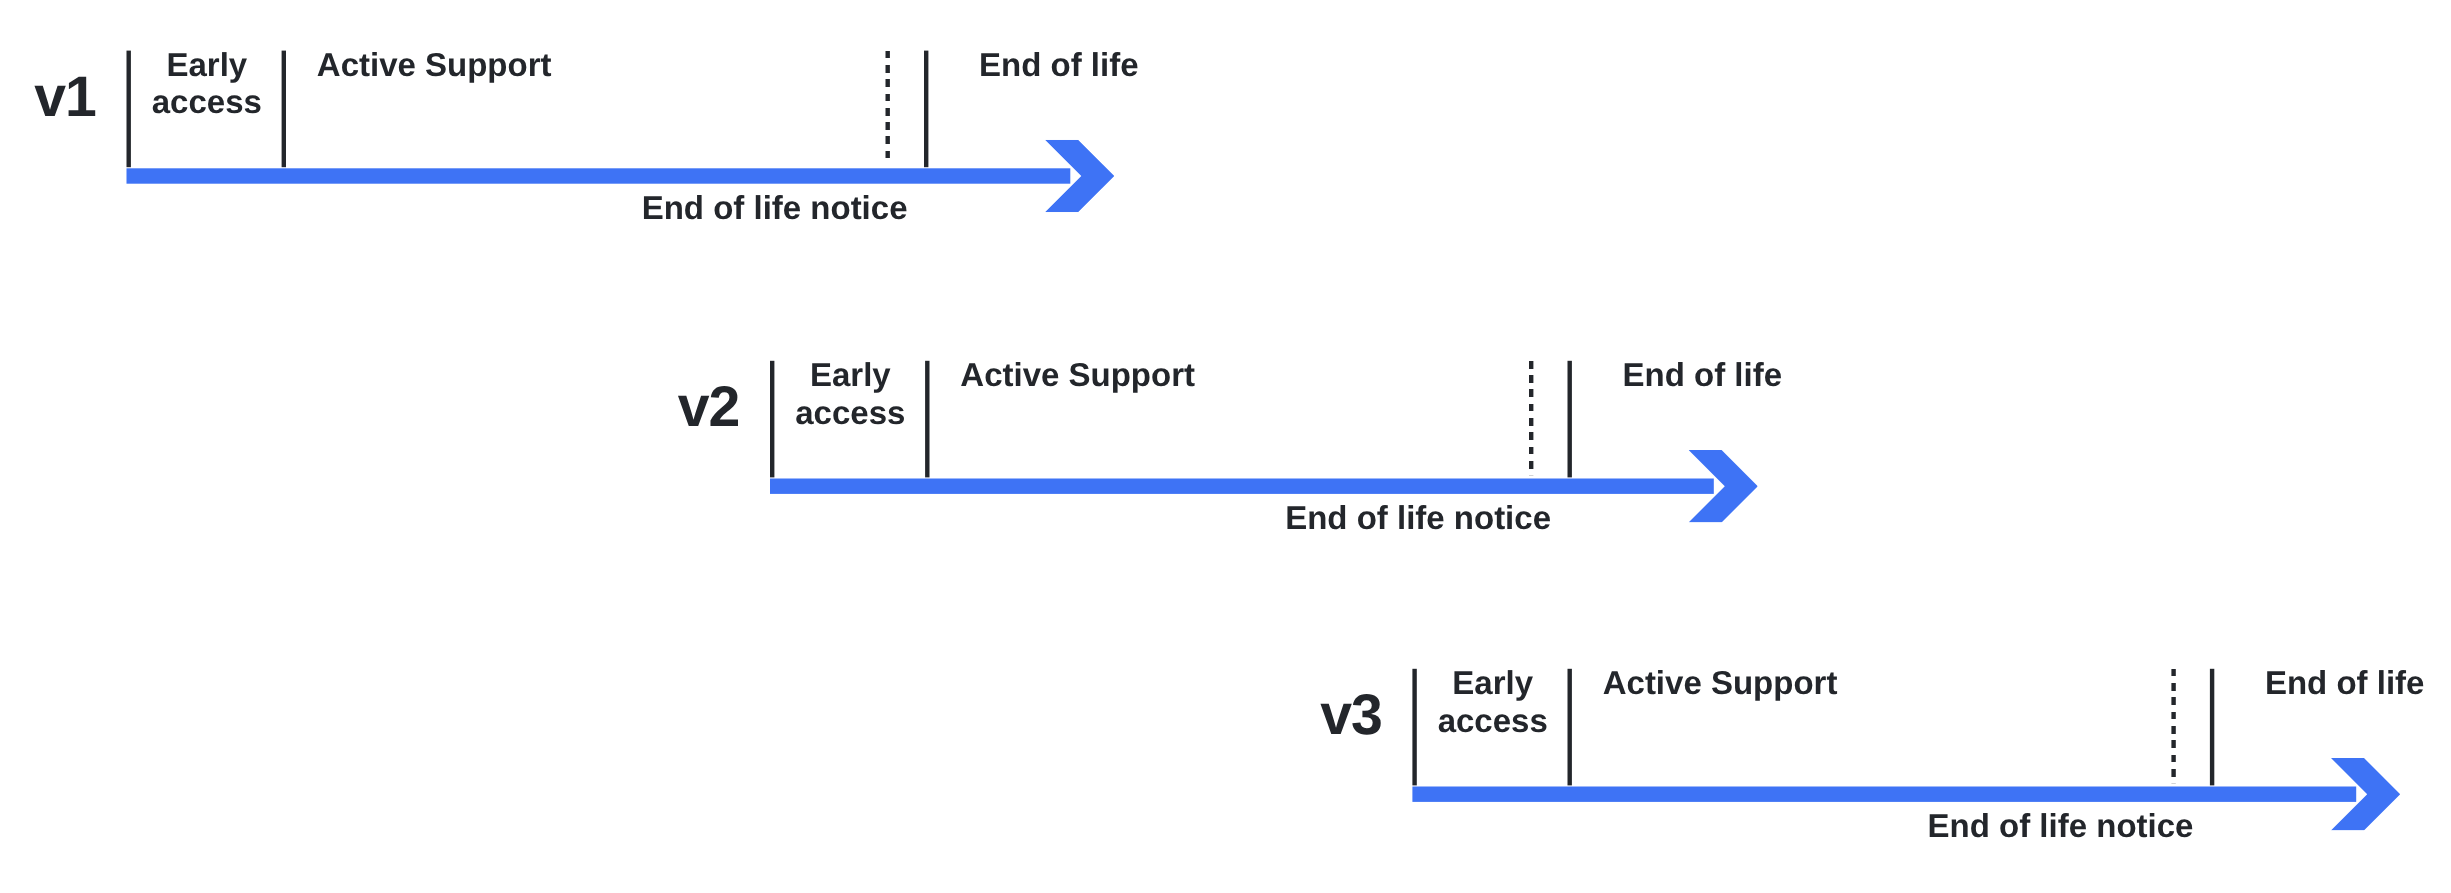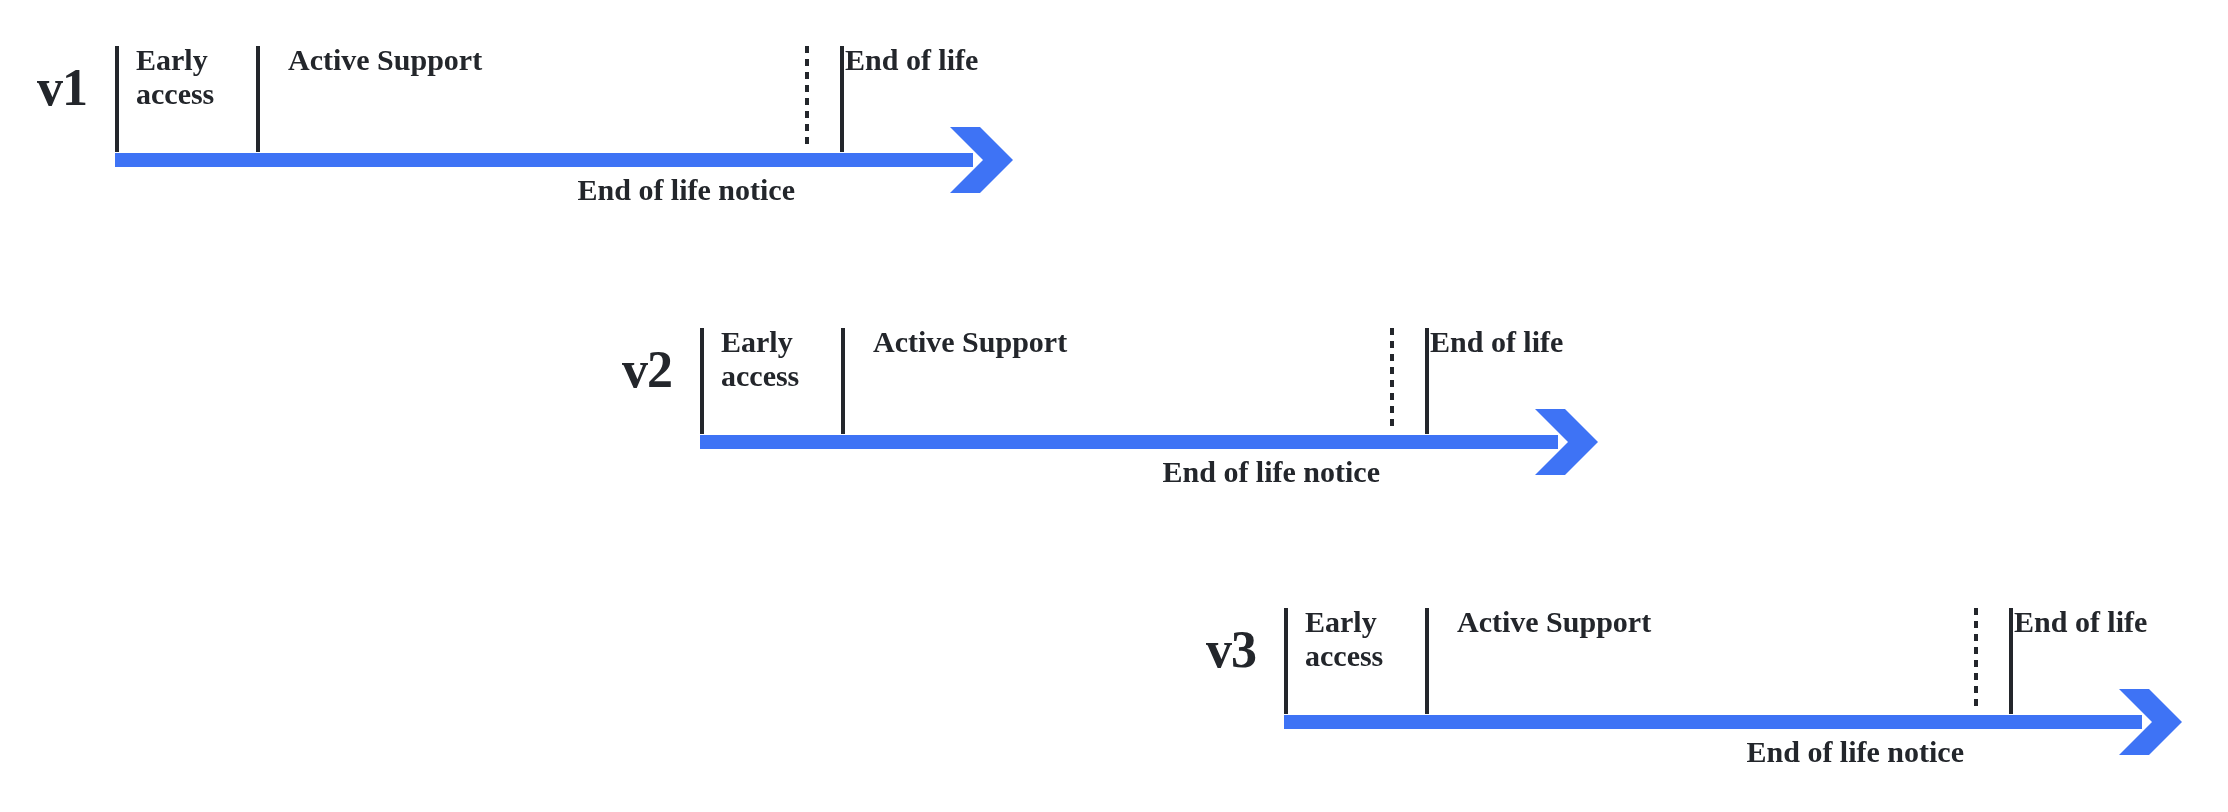--- a/index.html
+++ b/index.html
@@ -13,21 +13,20 @@
     padding: 0;
     background: var(--bg-color);
     font-family: "Liberation Sans", "DejaVu Sans", sans-serif;
   }
   .canvas {
     position: relative;
     width: 2228px;
     height: 812px;
     background: var(--bg-color);
     overflow: hidden;
-    font-family: Liberation Serif, serif;
   }
   
   .row {
     position: absolute;
     width: 940px;
     height: 175px;
   }
   .version-label {
     position: absolute;
     left: -150px;
@@ -65,43 +64,44 @@
     font-size: 30px;
     font-weight: 700;
     line-height: 34px;
     color: var(--text-color);
     white-space: nowrap;
   }
   .phase-label.early {
     left: 19px;
     width: 104px;
     white-space: normal; 
+    text-align: center;
   }
   .phase-label.active { left: 171px; }
-  .phase-label.eol    { left: 728px; }
+  .phase-label.eol    { left: 773px; }
   .bar {
     position: absolute;
     left: -2px;
     top: 107px;
     width: 858px;
     height: 14px;
     background: var(--arrow-color);
   }
   .arrowhead {
     position: absolute;
     left: 833px;
     top: 81px;
     width: 63px;
     height: 66px;
     background: var(--arrow-color);
     clip-path: polygon(0px 0px, 30px 0px, 63px 33px, 30px 66px, 0px 66px, 33px 33px);
   }
   .notice-label {
     position: absolute;
-    left: 378px;
+    left: 408px;
     width: 300px;
     top: 127px;
     text-align: right;
     font-size: 30px;
     font-weight: 700;
     line-height: 34px;
     color: var(--text-color);
     white-space: nowrap;
   }
 </style>

